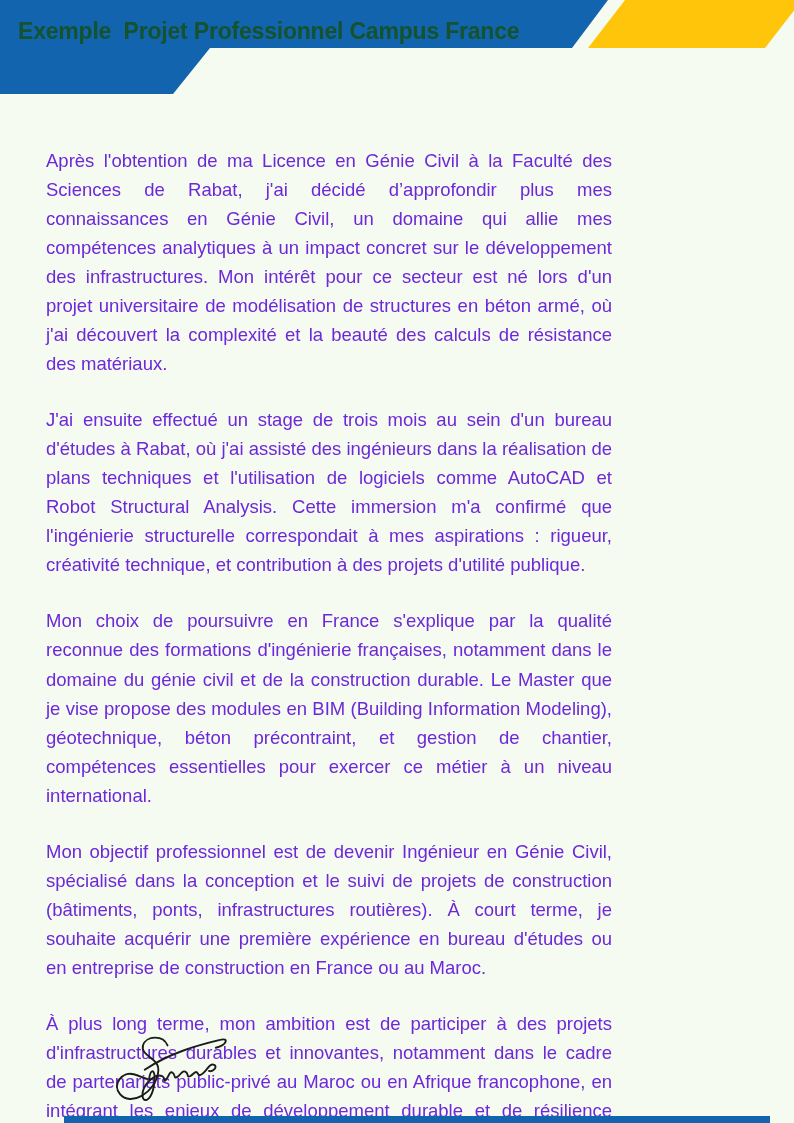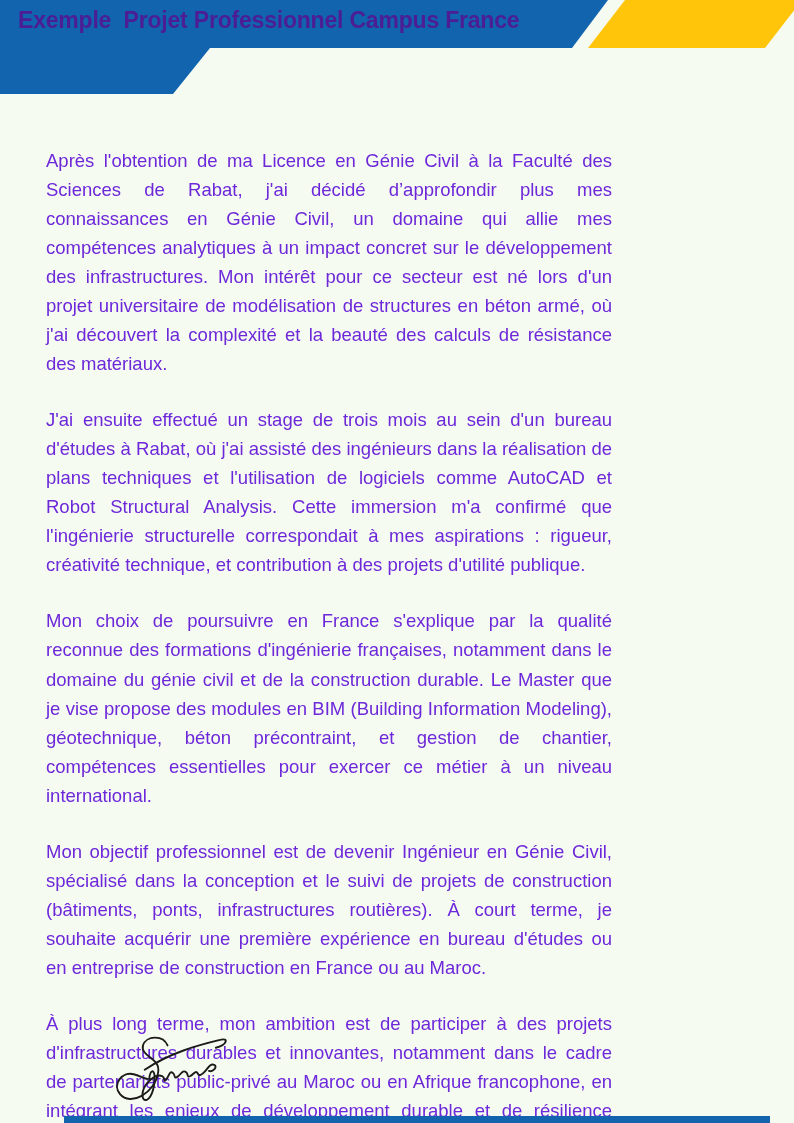--- a/index.html
+++ b/index.html
@@ -20,24 +20,24 @@
   
   .header-banner {
     position: absolute;
     top: 0; left: 0;
     width: 794px;
     height: 94px;
   }
   .header-banner svg { display: block; }
   .page-title {
     position: absolute;
-    top: 7px;
+    top: 18px;
     left: 18px;
     margin: 0;
-    color: #4c1d95;
+    color: #14532d;
     font-size: 23px;
     font-weight: 700;
     letter-spacing: -0.2px;
     white-space: pre;
   }
 
   
   .content {
     position: absolute;
     top: 94px;

